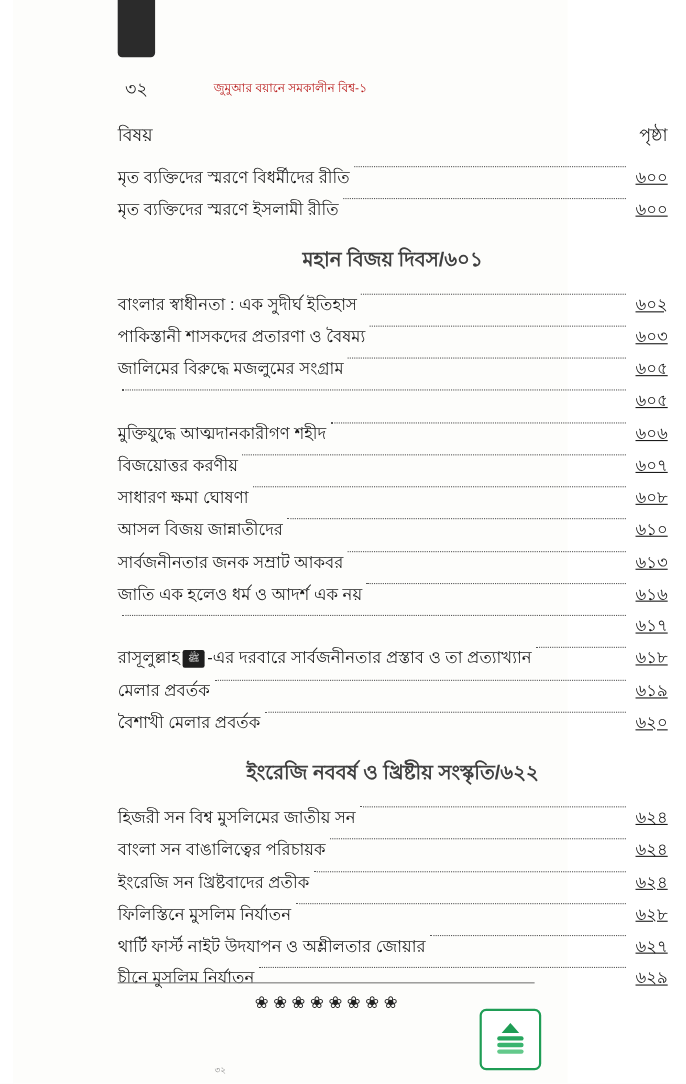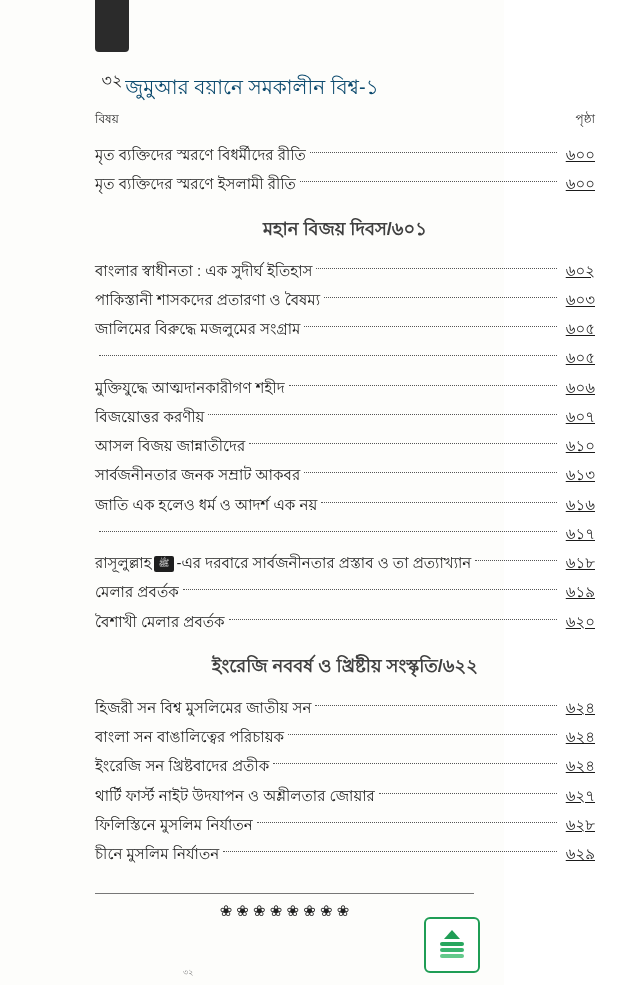--- a/index.html
+++ b/index.html
@@ -10,21 +10,21 @@
     width: 624px;
     height: 985px;
     background: #ffffff;
     font-family: "Liberation Sans", sans-serif;
     color: #1b1b1b;
     position: relative;
     overflow: hidden;
   }
   .page {
     position: absolute;
-    left: 0; top: 0;
+    left: 12px; top: 0;
     width: 504px;
     height: 985px;
     background: #fdfdfb;
   }
   
   .binding-strip {
     position: absolute;
     left: 95px;
     top: 0;
     width: 34px;
@@ -41,45 +41,45 @@
     text-align: center;
     font-size: 16px;
     color: #222;
   }
   .header-title {
     position: absolute;
     left: 0;
     right: 0;
     top: 72px;
     text-align: center;
-    font-size: 20px;
-    color: #0c4a6e;
+    font-size: 11px;
+    color: #b91c1c;
   }
   .content {
     position: absolute;
     left: 95px;
     top: 110px;
     width: 500px;
   }
   .col-head {
     display: flex;
     justify-content: space-between;
-    font-size: 12px;
+    font-size: 16px;
     margin-bottom: 10px;
   }
   .section-title {
     text-align: center;
     font-size: 18px;
     font-weight: bold;
     margin: 16px 0 10px 0;
     color: #404040;
   }
   .entry {
     display: flex;
-    align-items: center;
+    align-items: flex-start;
     font-size: 15px;
     line-height: 1.55;
     padding: 3px 0;
   }
   .entry .label {
     white-space: nowrap;
   }
   .entry .dots {
     flex: 1;
     border-bottom: 1px dotted #555;
@@ -203,20 +203,25 @@
         <span class="label">মুক্তিযুদ্ধে আত্মদানকারীগণ শহীদ</span>
         <span class="dots"></span>
         <span class="pg">৬০৬</span>
       </div>
       <div class="entry">
         <span class="label">বিজয়োত্তর করণীয়</span>
         <span class="dots"></span>
         <span class="pg">৬০৭</span>
       </div>
       <div class="entry">
+        <span class="label">সাধারণ ক্ষমা ঘোষণা</span>
+        <span class="dots"></span>
+        <span class="pg">৬০৮</span>
+      </div>
+      <div class="entry">
         <span class="label">আসল বিজয় জান্নাতীদের</span>
         <span class="dots"></span>
         <span class="pg">৬১০</span>
       </div>
     </div>
 
     <div>
       <div class="entry">
         <span class="label">সার্বজনীনতার জনক সম্রাট আকবর</span>
         <span class="dots"></span>
@@ -259,28 +264,28 @@
         <span class="label">বাংলা সন বাঙালিত্বের পরিচায়ক</span>
         <span class="dots"></span>
         <span class="pg">৬২৪</span>
       </div>
       <div class="entry">
         <span class="label">ইংরেজি সন খ্রিষ্টবাদের প্রতীক</span>
         <span class="dots"></span>
         <span class="pg">৬২৪</span>
       </div>
       <div class="entry">
+        <span class="label">ফিলিস্তিনে মুসলিম নির্যাতন</span>
+        <span class="dots"></span>
+        <span class="pg">৬২৮</span>
+      </div>
+      <div class="entry">
         <span class="label">থার্টি ফার্স্ট নাইট উদযাপন ও অশ্লীলতার জোয়ার</span>
         <span class="dots"></span>
         <span class="pg">৬২৭</span>
-      </div>
-      <div class="entry">
-        <span class="label">ফিলিস্তিনে মুসলিম নির্যাতন</span>
-        <span class="dots"></span>
-        <span class="pg">৬২৮</span>
       </div>
       <div class="entry">
         <span class="label">চীনে মুসলিম নির্যাতন</span>
         <span class="dots"></span>
         <span class="pg">৬২৯</span>
       </div>
     </div>
 
   </div>
 

